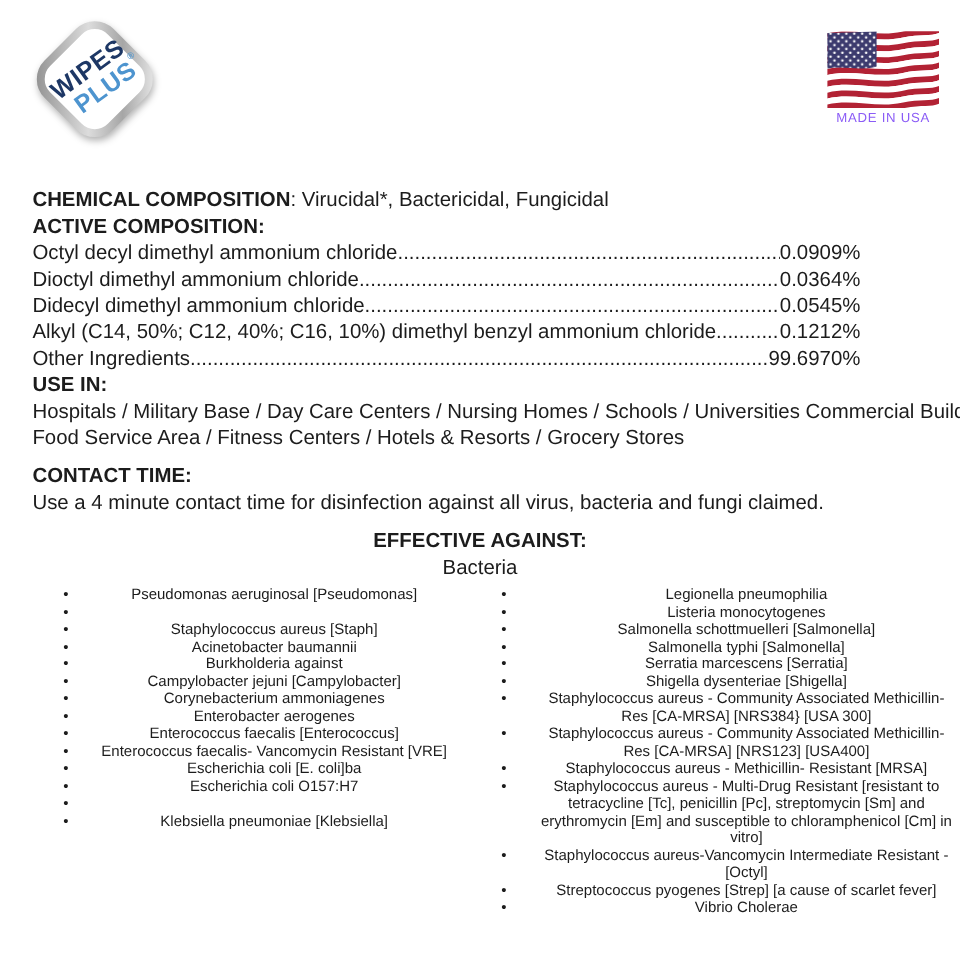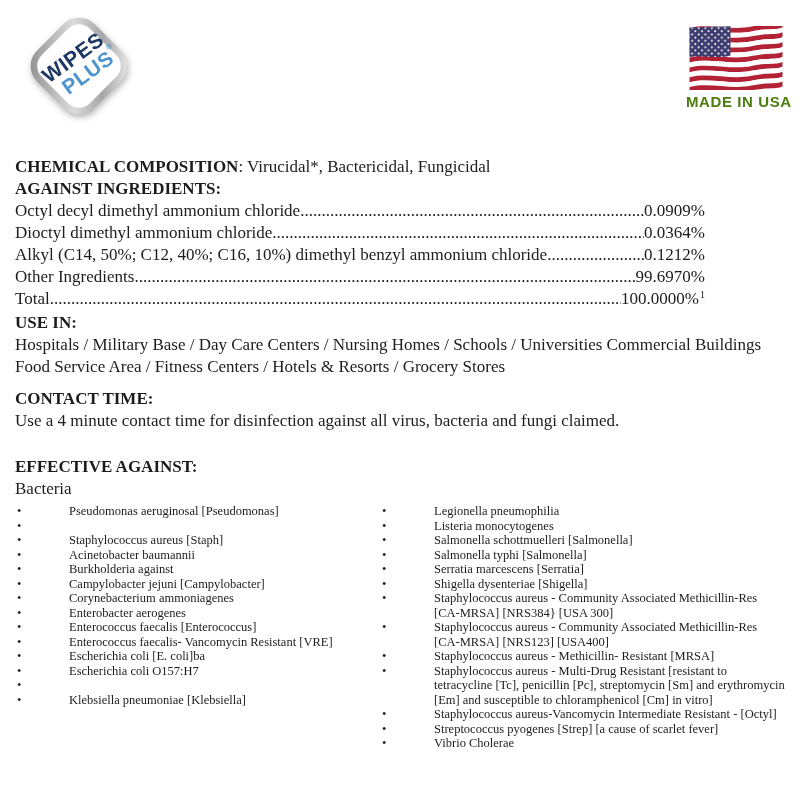--- a/index.html
+++ b/index.html
@@ -10,36 +10,36 @@
   }
   
   .header{position:relative;height:156px;}
   .logo{position:absolute;left:24px;top:10px;width:110px;height:113px;}
   .logo svg{filter:drop-shadow(1px 3px 3px rgba(0,0,0,0.30));}
   .logo-wipes{font-weight:bold;font-size:19px;letter-spacing:0.5px;text-anchor:middle;}
   .logo-plus{font-weight:bold;font-size:19px;letter-spacing:0.5px;text-anchor:middle;}
   .logo-reg{font-weight:bold;font-size:7px;}
   .usa{position:absolute;right:14px;top:26px;width:100px;text-align:center;}
   .usa svg{display:block;margin:0 auto;}
-  .usa-label{font-weight:bold;font-size:15px;letter-spacing:0.6px;margin-top:3px;white-space:nowrap;color:#4d7c0f;}
+  .usa-label{font-weight:normal;font-size:11px;letter-spacing:0.6px;margin-top:3px;white-space:nowrap;color:#8b5cf6;}
   
-  .main{padding:0 15px;font-family:Liberation Serif, serif;}
+  .main{padding:0 27px;}
   .line,.body{font-size:17px;line-height:22px;}
   .h{font-weight:bold;font-size:17px;line-height:22px;}
   .nowrap{white-space:nowrap;}
   .ing{width:690px;}
   .row{display:flex;align-items:baseline;font-size:17px;line-height:22px;}
   .row .name{white-space:nowrap;}
   .leader{flex:1;overflow:hidden;white-space:nowrap;}
   .leader::after{content:"......................................................................................................................................................................................";}
   .row .value{white-space:nowrap;}
   .sup{font-size:10px;position:relative;top:-6px;margin-left:1px;}
   .sec-usein{margin-top:0;}
   .sec-contact{margin-top:10px;}
-  .sec-effective{margin-top:24px;}
+  .sec-effective{margin-top:10px;text-align:center;}
   
   .cols{display:flex;margin-top:4px;align-items:flex-start;}
   .col-left{width:365px;flex:none;}
   .col-right{flex:1;}
   .bul{display:flex;font-size:12.5px;line-height:14.5px;}
   .bul .bullet{flex:none;padding-left:2px;}
   .col-left .bullet{width:52px;}
   .col-right .bullet{width:52px;}
   .col-left .b-text{width:295px;}
   .col-right .b-text{width:352px;}
@@ -98,48 +98,47 @@
       <div class="usa-label">MADE IN USA</div>
     </div>
   </div>
 
   <div class="main">
 
     <div class="line nowrap">
       <span class="h">CHEMICAL COMPOSITION</span><span>: Virucidal*, Bactericidal, Fungicidal</span>
     </div>
 
-    <div class="h">AGAINST INGREDIENTS:</div>
+    <div class="h">ACTIVE COMPOSITION:</div>
 
     <div class="ing">
       <div class="row">
         <span class="name">Octyl decyl dimethyl ammonium chloride</span>
         <span class="leader"></span>
         <span class="value">0.0909%</span>
       </div>
       <div class="row">
         <span class="name">Dioctyl dimethyl ammonium chloride</span>
         <span class="leader"></span>
         <span class="value">0.0364%</span>
       </div>
       <div class="row">
+        <span class="name">Didecyl dimethyl ammonium chloride</span>
+        <span class="leader"></span>
+        <span class="value">0.0545%</span>
+      </div>
+      <div class="row">
         <span class="name">Alkyl (C14, 50%; C12, 40%; C16, 10%) dimethyl benzyl ammonium chloride</span>
         <span class="leader"></span>
         <span class="value">0.1212%</span>
       </div>
       <div class="row">
         <span class="name">Other Ingredients</span>
         <span class="leader"></span>
         <span class="value">99.6970%</span>
-      </div>
-      <div class="row">
-        <span class="name">Total</span>
-        <span class="leader"></span>
-        <span class="value">100.0000%</span>
-          <span class="sup">1</span>
       </div>
     </div>
 
     <div class="sec-usein">
       <div class="h">USE IN:</div>
       <div class="body nowrap">Hospitals / Military Base / Day Care Centers / Nursing Homes / Schools / Universities Commercial Buildings</div>
       <div class="body nowrap">Food Service Area / Fitness Centers / Hotels &amp; Resorts / Grocery Stores</div>
     </div>
 
     <div class="sec-contact">

